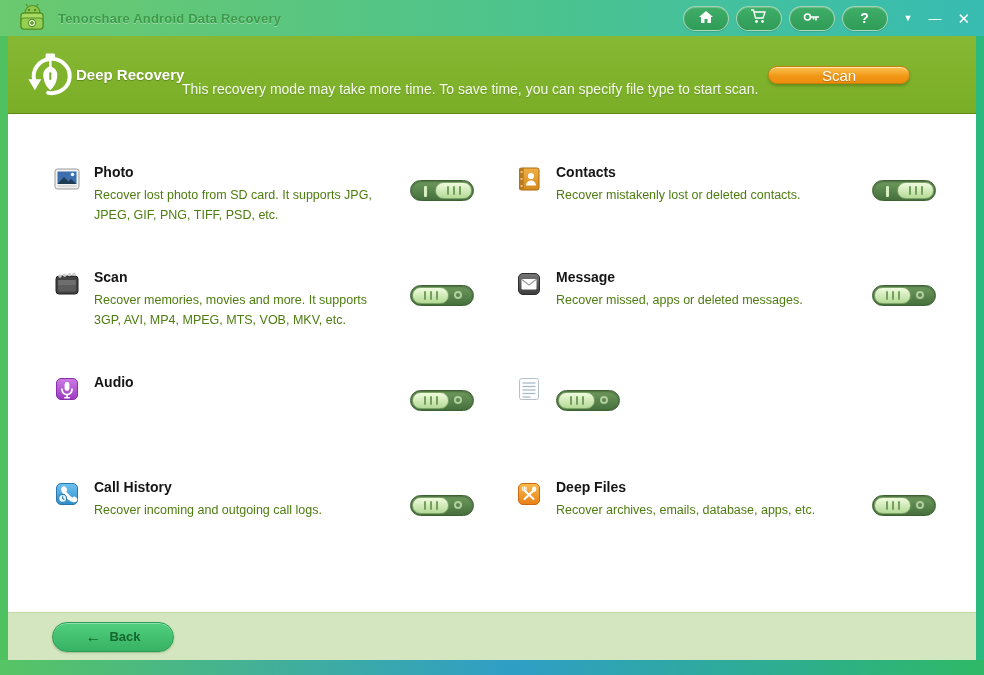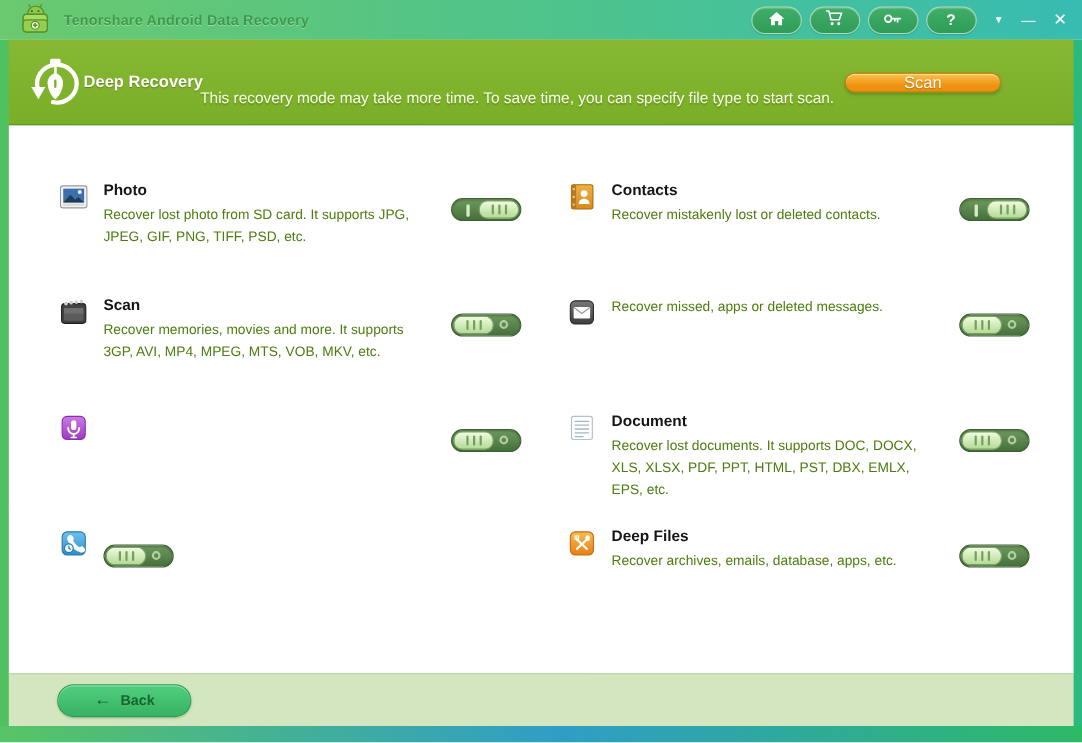--- a/index.html
+++ b/index.html
@@ -259,20 +259,21 @@
                   </linearGradient>
                 </defs>
               <rect x="2.5" y="2.5" width="21" height="21" rx="4.5" fill="url(#ga)" stroke="#8a2eae"></rect>
               <rect x="10.6" y="6" width="4.8" height="9" rx="2.4" fill="#fff"></rect>
               <path d="M8 12.5 v1 a5 5 0 0 0 10 0 v-1" fill="none" stroke="#fff" stroke-width="1.7"></path>
               <rect x="12.2" y="18.5" width="1.6" height="2.8" fill="#fff"></rect>
               <rect x="10" y="21" width="6" height="1.4" rx=".7" fill="#fff"></rect>
             </svg>
           </span>
           <div class="ftext">
+            <div class="ftitle">Audio</div>
           </div>
           <div class="toggle off">
             <span class="sym-o"></span>
             <span class="knob">
                 <i></i>
                 <i></i>
                 <i></i>
               </span>
           </div>
         </div>
@@ -285,20 +286,24 @@
                     <stop offset="0" stop-color="#6fc2ef"></stop>
                     <stop offset="1" stop-color="#2e8ec9"></stop>
                   </linearGradient>
                 </defs>
               <rect x="2.5" y="2.5" width="21" height="21" rx="4.5" fill="url(#gb)" stroke="#2878ab"></rect>
               <path d="M8 6.2 c1.5-1.5 3-1 3.8 0 l1.2 1.8 c.5.8 0 1.6-.8 2.3 c2 3 4 5 6.5 6.2 c.8-.8 1.6-1.2 2.4-.7 l1.6 1.3 c1 .9 1.2 2.3-.3 3.5 c-1.6 1.3-4 .8-6.2-.6 c-3.6-2.3-6.4-5.3-8.2-8.8 c-1-2-1.4-3.7 0-5 Z" fill="#fff"></path>
               <circle cx="8.6" cy="17.4" r="4" fill="#eaf5fd" stroke="#2c7cae" stroke-width="1.1"></circle>
               <path d="M8.6 15.2 v2.3 l1.7 1" fill="none" stroke="#2c7cae" stroke-width="1.1"></path>
             </svg>
           </span>
+          <div class="ftext">
+            <div class="ftitle">Call History</div>
+            <div class="fdesc">Recover incoming and outgoing call logs.</div>
+          </div>
           <div class="toggle off">
             <span class="sym-o"></span>
             <span class="knob">
                 <i></i>
                 <i></i>
                 <i></i>
               </span>
           </div>
         </div>
 
@@ -346,20 +351,21 @@
                     <stop offset="0" stop-color="#777"></stop>
                     <stop offset="1" stop-color="#3d3d3d"></stop>
                   </linearGradient>
                 </defs>
               <rect x="2.5" y="2.5" width="21" height="21" rx="4.5" fill="url(#gg)" stroke="#2b2b2b"></rect>
               <rect x="5.5" y="8" width="15" height="10.5" rx="1.2" fill="#fff"></rect>
               <path d="M5.8 8.5 L13 14 L20.2 8.5" fill="none" stroke="#9a9a9a" stroke-width="1.1"></path>
             </svg>
           </span>
           <div class="ftext">
+            <div class="ftitle">Message</div>
             <div class="fdesc">Recover missed, apps or deleted messages.</div>
           </div>
           <div class="toggle off">
             <span class="sym-o"></span>
             <span class="knob">
                 <i></i>
                 <i></i>
                 <i></i>
               </span>
           </div>
@@ -371,24 +377,20 @@
               <rect x="3.5" y="2.5" width="19" height="21" rx="2" fill="#fdfdfd" stroke="#b4c0c8"></rect>
               <g stroke="#a3b8c6" stroke-width="1.2">
                 <line x1="6.5" y1="7" x2="19.5" y2="7"></line>
                 <line x1="6.5" y1="10.5" x2="19.5" y2="10.5"></line>
                 <line x1="6.5" y1="14" x2="19.5" y2="14"></line>
                 <line x1="6.5" y1="17.5" x2="19.5" y2="17.5"></line>
                 <line x1="6.5" y1="21" x2="14.5" y2="21"></line>
               </g>
             </svg>
           </span>
-          <div class="ftext">
-            <div class="ftitle">Document</div>
-            <div class="fdesc">Recover lost documents. It supports DOC, DOCX, XLS, XLSX, PDF, PPT, HTML, PST, DBX, EMLX, EPS, etc.</div>
-          </div>
           <div class="toggle off">
             <span class="sym-o"></span>
             <span class="knob">
                 <i></i>
                 <i></i>
                 <i></i>
               </span>
           </div>
         </div>
 

